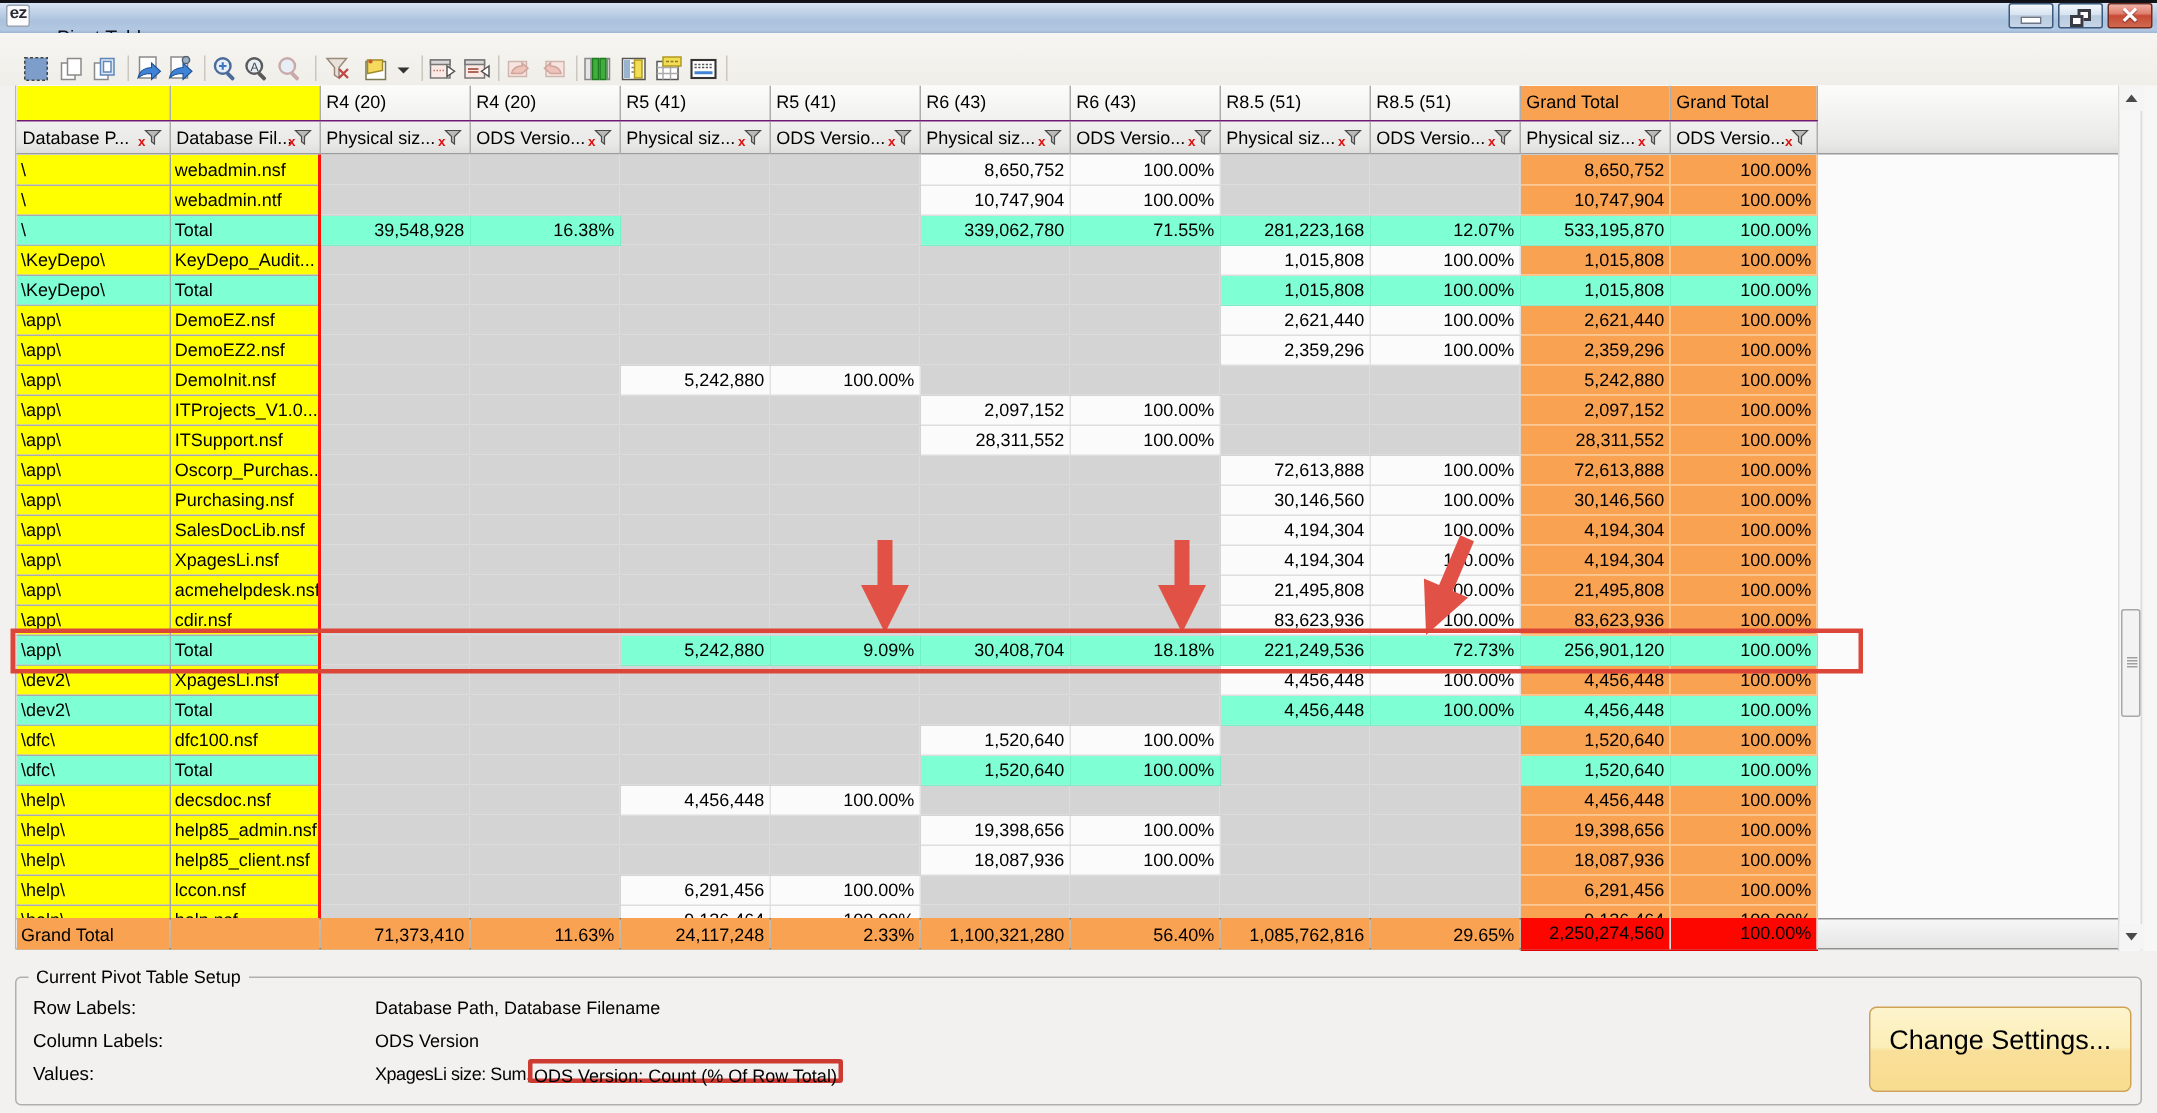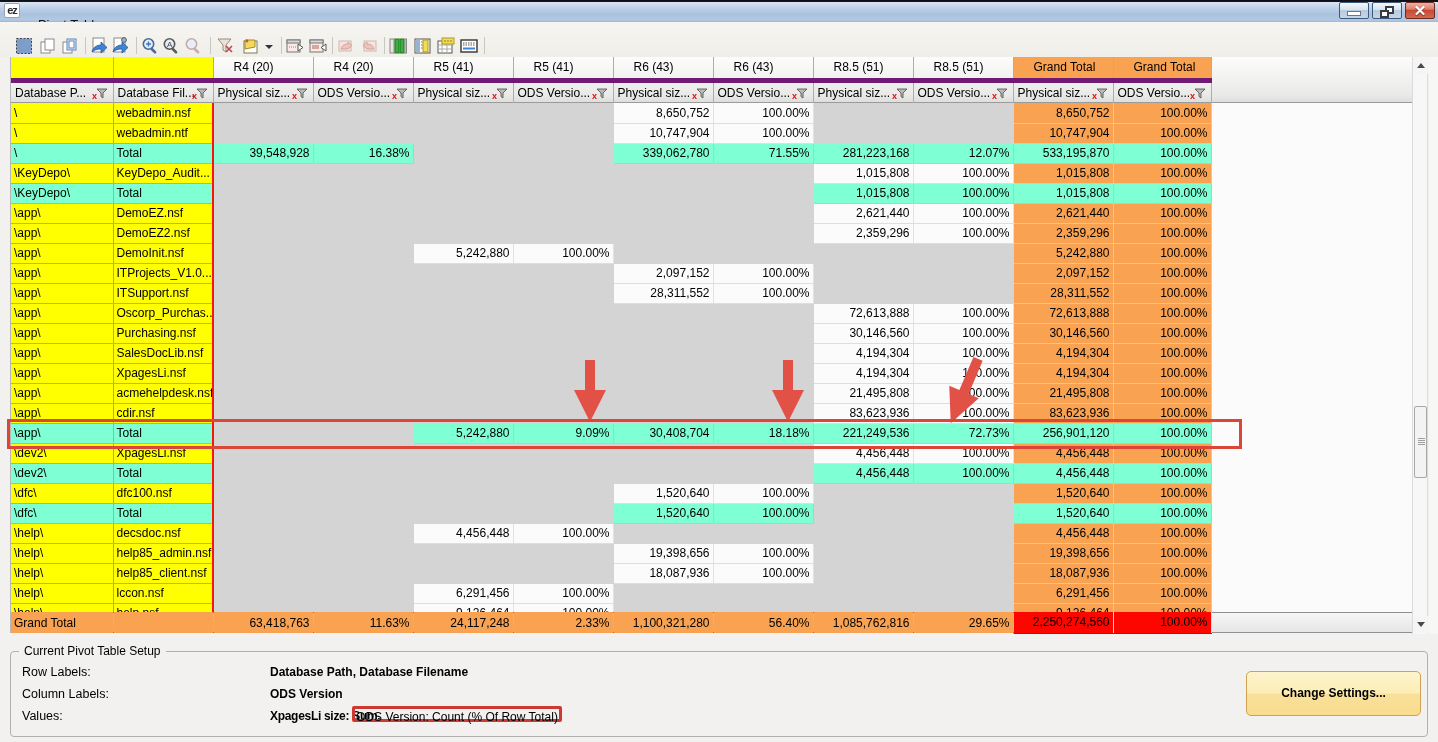--- a/index.html
+++ b/index.html
@@ -2,21 +2,21 @@
 <html><head>
 <meta charset="utf-8">
 <style>
 *{margin:0;padding:0;box-sizing:border-box;}
 html,body{width:1438px;height:742px;overflow:hidden;}
 body{font-family:"Liberation Sans",sans-serif;background:#f2f1ef;position:relative;font-size:12px;color:#000;}
 
 .titlebar{position:absolute;left:0;top:0;width:1438px;height:22px;
  background:linear-gradient(#0e0e14 0,#16161e 2px,#d9e6f4 2px,#c0d2e8 8px,#aac2de 14px,#b3c8e2 20px,#9db6d4 22px);}
 .tb-icon{position:absolute;left:4px;top:3px;width:16px;height:15px;background:#fdfdfd;border:1px solid #9aa4b2;border-radius:2px;
- font-weight:bold;font-size:11px;color:#2a2a35;text-align:center;line-height:13px;letter-spacing:-1px;}
+ font-weight:bold;font-size:11px;color:#2a2a35;text-align:center;line-height:13px;letter-spacing:-1px;font-family:Liberation Mono, monospace;}
 .tb-title{position:absolute;left:30px;top:2px;font-size:13px;color:#10101e;margin-top:15px;}
 .winbtn{position:absolute;top:2px;height:17px;border-radius:2px;border:1px solid #3c5a7e;}
 .winbtn.min{left:1339px;width:30px;background:linear-gradient(#f4f8fc,#d7e3f0 45%,#b9cbdf 50%,#c6d5e7);}
 .winbtn.res{left:1372px;width:30px;background:linear-gradient(#f4f8fc,#d7e3f0 45%,#b9cbdf 50%,#c6d5e7);}
 .winbtn.cls{left:1405px;width:30px;background:linear-gradient(#f0b0a4 0,#e08070 40%,#c74a35 50%,#d06a50 100%);border-color:#6e2c20;}
 .min-glyph{position:absolute;left:7px;top:8px;width:14px;height:5px;background:#fff;border:1px solid #6c7686;}
 .res-g1{position:absolute;left:12px;top:3px;width:9px;height:8px;background:#fff;border:2px solid #3a3a44;}
 .res-g2{position:absolute;left:7px;top:7px;width:9px;height:8px;background:#fff;border:2px solid #3a3a44;}
 .cls-glyph{position:absolute;left:0;top:0px;width:28px;text-align:center;color:#fff;font-weight:bold;font-size:15px;line-height:16px;
  text-shadow:0 1px 1px rgba(60,0,0,.6);}
@@ -26,21 +26,21 @@
 .tsep{position:absolute;top:15px;width:1px;height:17px;background:#c9c7c0;}
 
 .grid{position:absolute;left:10px;top:57px;width:1402px;height:576px;background:#fbfbfb;border-left:1px solid #b7b7b7;}
 .hdrband{position:absolute;left:0;top:0;width:1402px;height:46px;background:linear-gradient(#fcfcfb,#e9e9e7 85%,#dededd);border-bottom:1px solid #9b9b9b;}
 .gtband{position:absolute;left:0;top:555px;width:1402px;height:21px;background:linear-gradient(#f6f6f6,#e6e6e6);border-top:1px solid #8f8f8f;border-bottom:1px solid #8f8f8f;}
 .tblclip{position:absolute;left:0;top:0;width:1402px;height:555px;overflow:hidden;}
 table.pv{border-collapse:collapse;table-layout:fixed;width:1200px;}
 table.gtr{border-collapse:collapse;table-layout:fixed;width:1200px;position:absolute;left:0;top:555px;}
 table.gtr td{height:21px;padding:0 3px;font-size:12px;white-space:nowrap;overflow:hidden;}
 table.pv td{height:20px;padding:0 3px;font-size:12px;white-space:nowrap;overflow:hidden;border-right:1px solid #d4d4d4;border-bottom:1px solid #d4d4d4;}
-.pv td.h1{height:23px;background:transparent;border-right:1px solid #adadad;border-bottom:5px solid #701a75;padding-left:20px;}
+.pv td.h1{height:23px;background:transparent;border-right:1px solid #adadad;border-bottom:1px solid #701a75;padding-left:4px;}
 .pv td.h1y{background:#ffff00;}
 .pv td.h1o{background:#f9a251;}
 .pv td.h2{height:23px;background:transparent;border-right:1px solid #adadad;border-bottom:0;position:relative;padding-left:4px;}
 .pv td.ly{background:#ffff00;border-bottom:1px solid #ababab;border-right:1px solid #a2a2a2;}
 .pv td.lt{background:#7fffd4;border-bottom:1px solid #9dbfb2;border-right:1px solid #96b8ab;}
 .pv td.g{background:#d4d4d4;}
 .pv td.w{background:#fbfbfb;border-right:1px solid #e2e2e2;border-bottom:1px solid #dedede;}
 .pv td.ct{background:#7fffd4;border-right:1px solid #74eec6;border-bottom:1px solid #77f0c8;}
 .pv td.o{background:#f9a251;border-bottom:1px solid #fbc286;border-right:1px solid #fbc286;}
 .gtr td.red{background:#fe0600;border-bottom:1px solid #e00000;border-right:1px solid #d9d9d9;}
@@ -59,24 +59,24 @@
 .tri-dn{width:0;height:0;border-left:4px solid transparent;border-right:4px solid transparent;border-top:5px solid #4a4a4a;position:absolute;left:4px;top:6px;}
 
 .redrect{position:absolute;left:7px;top:419px;width:1235px;height:30px;border:3px solid #dc4639;z-index:30;}
 .rbox{position:absolute;left:352px;top:706px;width:210px;height:16px;border:3px solid #cd3a31;border-radius:2px;font-size:12px;line-height:17px;text-align:center;white-space:nowrap;}
 .arrow{position:absolute;z-index:29;}
 
 .panel{position:absolute;left:0;top:634px;width:1438px;height:108px;background:#f2f1ef;}
 .gbox{position:absolute;left:10px;top:651px;width:1418px;height:86px;border:1px solid #b0b0b0;border-radius:4px;}
 .gbox-lab{position:absolute;left:8px;top:-8px;background:#f2f1ef;padding:0 5px;font-size:12px;color:#000;}
 .plab{position:absolute;left:22px;font-size:12.5px;}
-.pval{position:absolute;left:270px;font-size:12px;font-weight:bold;}
-.btn{position:absolute;left:1246px;top:671px;width:175px;height:45px;border:1px solid #cfa254;border-radius:5px;
+.pval{position:absolute;left:250px;font-size:12px;}
+.btn{position:absolute;left:1246px;top:671px;width:175px;height:57px;border:1px solid #cfa254;border-radius:5px;
  background:linear-gradient(#fdf4cd 0,#fceeb6 48%,#f9e09a 52%,#f8dc8e 100%);
- font-weight:bold;font-size:12px;text-align:center;line-height:43px;}
+ font-weight:normal;font-size:18px;text-align:center;line-height:43px;}
 </style>
 </head>
 <body>
 
 <div class="titlebar">
   <div class="tb-icon">ez</div>
   <div class="tb-title">- Pivot Table</div>
   <div class="winbtn min">
       <div class="min-glyph"></div>
     </div>
@@ -652,21 +652,21 @@
         <col style="width:100px">
         <col style="width:100px">
         <col style="width:100px">
       <col style="width:100px">
         <col style="width:98px">
     </colgroup>
     <tbody>
         <tr>
       <td class="go pl">Grand Total</td>
           <td class="go"></td>
-      <td class="go nr">63,418,763</td>
+      <td class="go nr">71,373,410</td>
           <td class="go nr">11.63%</td>
       <td class="go nr">24,117,248</td>
           <td class="go nr">2.33%</td>
       <td class="go nr">1,100,321,280</td>
           <td class="go nr">56.40%</td>
       <td class="go nr">1,085,762,816</td>
           <td class="go nr">29.65%</td>
       <td class="red nr">2,250,274,560</td>
           <td class="red nr">100.00%</td>
     </tr>

